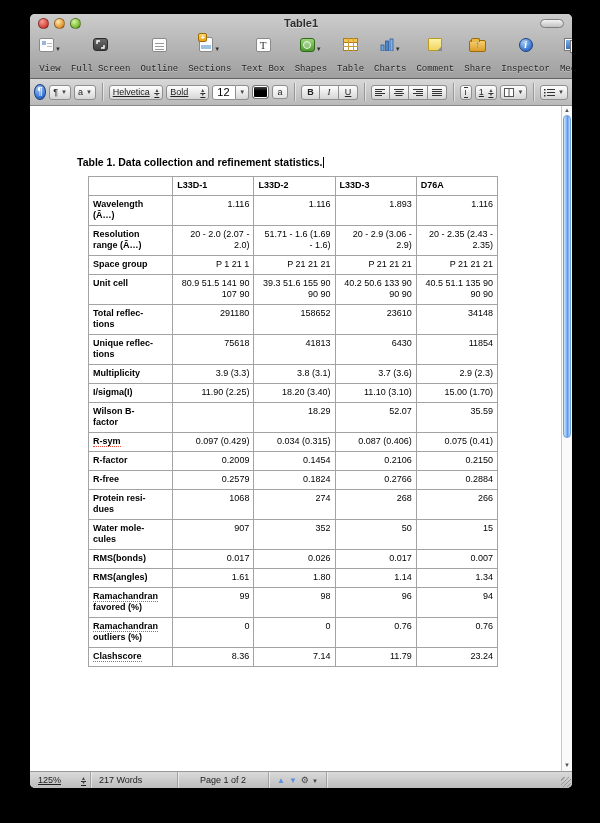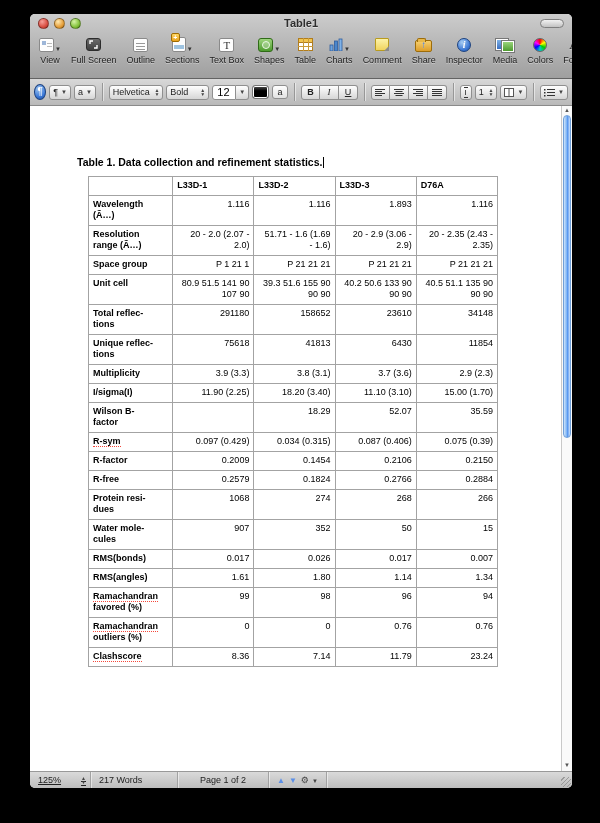--- a/index.html
+++ b/index.html
@@ -10,21 +10,21 @@
   .tl{position:absolute;top:4px;width:11px;height:11px;border-radius:50%;border:1px solid rgba(0,0,0,.35);box-sizing:border-box;}
   .tl.red{left:8px;background:radial-gradient(circle at 35% 30%,#f7a09a,#d94f43 60%,#a72a20);}
   .tl.yellow{left:24px;background:radial-gradient(circle at 35% 30%,#ffe9b0,#e6a03c 60%,#b26f14);}
   .tl.green{left:40px;background:radial-gradient(circle at 35% 30%,#d6f3a6,#85c33d 60%,#4f8a14);}
   .wtitle{position:absolute;left:0;right:0;top:3px;text-align:center;font-size:11px;font-weight:bold;color:#2e2e2e;text-shadow:0 1px 0 rgba(255,255,255,.5);}
   .pill{position:absolute;right:8px;top:5px;width:24px;height:9px;border-radius:5px;background:linear-gradient(#f2f2f2,#c2c2c2);border:1px solid #7e7e7e;box-sizing:border-box;}
   
   .toolbar{height:43px;display:flex;align-items:flex-start;padding:2px 4px 0 4px;}
   .titem{display:flex;flex-direction:column;align-items:center;margin:0 5px;cursor:default;}
   .titem .ic{height:19px;display:flex;align-items:center;justify-content:center;position:relative;}
-  .titem .lb{font-size:9px;color:#1e1e1e;text-shadow:0 1px 0 rgba(255,255,255,.4);margin-top:1px;white-space:nowrap;}
+  .titem .lb{font-size:9px;color:#1e1e1e;text-shadow:0 1px 0 rgba(255,255,255,.4);margin-top:10px;white-space:nowrap;font-family:Liberation Mono, monospace;}
   .caret-d{font-size:6px;color:#333;margin-left:1px;align-self:flex-end;padding-bottom:2px;}
   .sp1{width:22px;}.sp2{width:18px;}.sp3{width:26px;}
   .doc-ic{width:15px;height:14px;background:#fdfdfd;border:1px solid #8a8a8a;border-radius:2px;box-sizing:border-box;box-shadow:inset 0 0 0 1px #fff;background-image:linear-gradient(#9db6d8 0 0),linear-gradient(#bbb 0 0),linear-gradient(#bbb 0 0);background-size:4px 4px,7px 1px,7px 1px;background-position:2px 2px,7px 4px,7px 7px;background-repeat:no-repeat;}
   .fs-ic{width:15px;height:13px;background:linear-gradient(#6b6b6b,#3f3f3f);border:1px solid #2c2c2c;border-radius:3px;box-sizing:border-box;display:flex;align-items:center;justify-content:center;}
   .outline-ic{width:15px;height:14px;background:#fdfdfd;border:1px solid #8a8a8a;border-radius:2px;box-sizing:border-box;background-image:repeating-linear-gradient(#fdfdfd 0 2px,#999 2px 3px);background-size:9px 12px;background-position:2px 2px;background-repeat:no-repeat;}
   .sections-ic{width:14px;height:15px;background:#fdfdfd;border:1px solid #8a8a8a;border-radius:2px;box-sizing:border-box;position:relative;background-image:linear-gradient(#9ec3e0 0 0);background-size:10px 4px;background-position:1px 7px;background-repeat:no-repeat;}
   .sections-ic:before{content:"+";position:absolute;left:-2px;top:-5px;color:#fff;background:linear-gradient(#ffd662,#e8a21e);border:1px solid #a06c00;border-radius:2px;font-size:7px;line-height:7px;width:7px;height:7px;text-align:center;font-weight:bold;}
   .textbox-ic{width:15px;height:14px;background:#fdfdfd;border:1px solid #8a8a8a;border-radius:2px;box-sizing:border-box;color:#333;font-family:"Liberation Serif",serif;font-size:11px;line-height:12px;text-align:center;}
   .shapes-ic{width:15px;height:14px;background:linear-gradient(#9ed47e,#4d9b2e);border:1px solid #2f6b17;border-radius:3px;box-sizing:border-box;display:flex;align-items:center;justify-content:center;}
   .shapes-ic:before{content:"";width:6px;height:6px;border-radius:50%;border:1px solid #eaf7e2;background:rgba(255,255,255,.25);}
@@ -39,21 +39,21 @@
   .media-ic:after{content:"";position:absolute;left:6px;top:3px;width:10px;height:9px;background:linear-gradient(#9ad47b,#4d9b2e);border:1px solid #fff;box-shadow:0 0 0 1px #777;}
   .colors-ic{width:14px;height:14px;border-radius:50%;background:conic-gradient(#f00,#ff0,#0c0,#0cc,#00f,#f0f,#f00);border:1px solid #666;box-sizing:border-box;}
   .fonts-ic{font-family:"Liberation Serif",serif;font-size:15px;line-height:15px;color:#1a1a1a;text-shadow:0 1px 1px rgba(255,255,255,.5);}
   
   .formatbar{height:26px;background:linear-gradient(#d8d8d8,#b9b9b9);border-bottom:1px solid #8a8a8a;display:flex;align-items:center;padding:0 4px;gap:3px;}
   .fsep{width:1px;height:18px;background:#979797;margin:0 3px;box-shadow:1px 0 0 rgba(255,255,255,.5);}
   .pbtn{background:linear-gradient(#fefefe,#d6d6d6);border:1px solid #8f8f8f;border-radius:3px;font-size:9px;color:#222;display:flex;align-items:center;box-sizing:border-box;height:15px;padding:0 3px;}
   .parastyle{width:16px;height:16px;border-radius:50%;background:radial-gradient(circle at 35% 28%,#9cc4f0,#3a77d6 65%,#1c4fa0);border:1px solid #1c4280;box-sizing:border-box;color:#fff;font-size:10px;line-height:14px;text-align:center;}
   .updown{display:inline-flex;flex-direction:column;line-height:4px;font-size:5px;color:#444;margin-left:auto;padding-left:3px;}
   .dsml{font-size:6px;color:#444;margin-left:auto;padding-left:3px;}
-  .popup{justify-content:flex-start;}
+  .popup{justify-content:flex-start;text-decoration:underline;}
   .swatch-black{width:22px;height:14px;border-radius:3px;border:1px solid #777;background:linear-gradient(#555,#000 40%);box-shadow:inset 0 0 0 1px #fff;box-sizing:border-box;}
   .swatch-a{width:22px;height:14px;border-radius:3px;border:1px solid #8f8f8f;background:linear-gradient(#fefefe,#e3e3e3);box-sizing:border-box;font-size:9px;color:#222;text-align:center;line-height:12px;}
   .fbtn{width:19px;justify-content:center;}
   .grp{display:flex;}
   .grp .pbtn{border-radius:0;border-left-width:0;}
   .grp .pbtn:first-child{border-radius:3px 0 0 3px;border-left-width:1px;}
   .grp .pbtn:last-child{border-radius:0 3px 3px 0;}
   .sizebox{background:#fff;border:1px solid #8f8f8f;border-radius:3px 0 0 3px;height:15px;box-sizing:border-box;font-size:11px;padding:0 4px;display:flex;align-items:center;min-width:24px;}
   .sizebtn{border:1px solid #8f8f8f;border-left:none;border-radius:0 3px 3px 0;height:15px;box-sizing:border-box;background:linear-gradient(#fefefe,#d6d6d6);font-size:6px;color:#444;display:flex;align-items:center;padding:0 3px;}
   .alico{display:block;}
@@ -416,21 +416,21 @@
               <td></td>
               <td>18.29</td>
               <td>52.07</td>
               <td>35.59</td>
             </tr>
             <tr>
               <th><span class="sp">R-sym</span></th>
               <td>0.097 (0.429)</td>
               <td>0.034 (0.315)</td>
               <td>0.087 (0.406)</td>
-              <td>0.075 (0.39)</td>
+              <td>0.075 (0.41)</td>
             </tr>
             <tr>
               <th>R-factor</th>
               <td>0.2009</td>
               <td>0.1454</td>
               <td>0.2106</td>
               <td>0.2150</td>
             </tr>
             <tr>
               <th>R-free</th>

